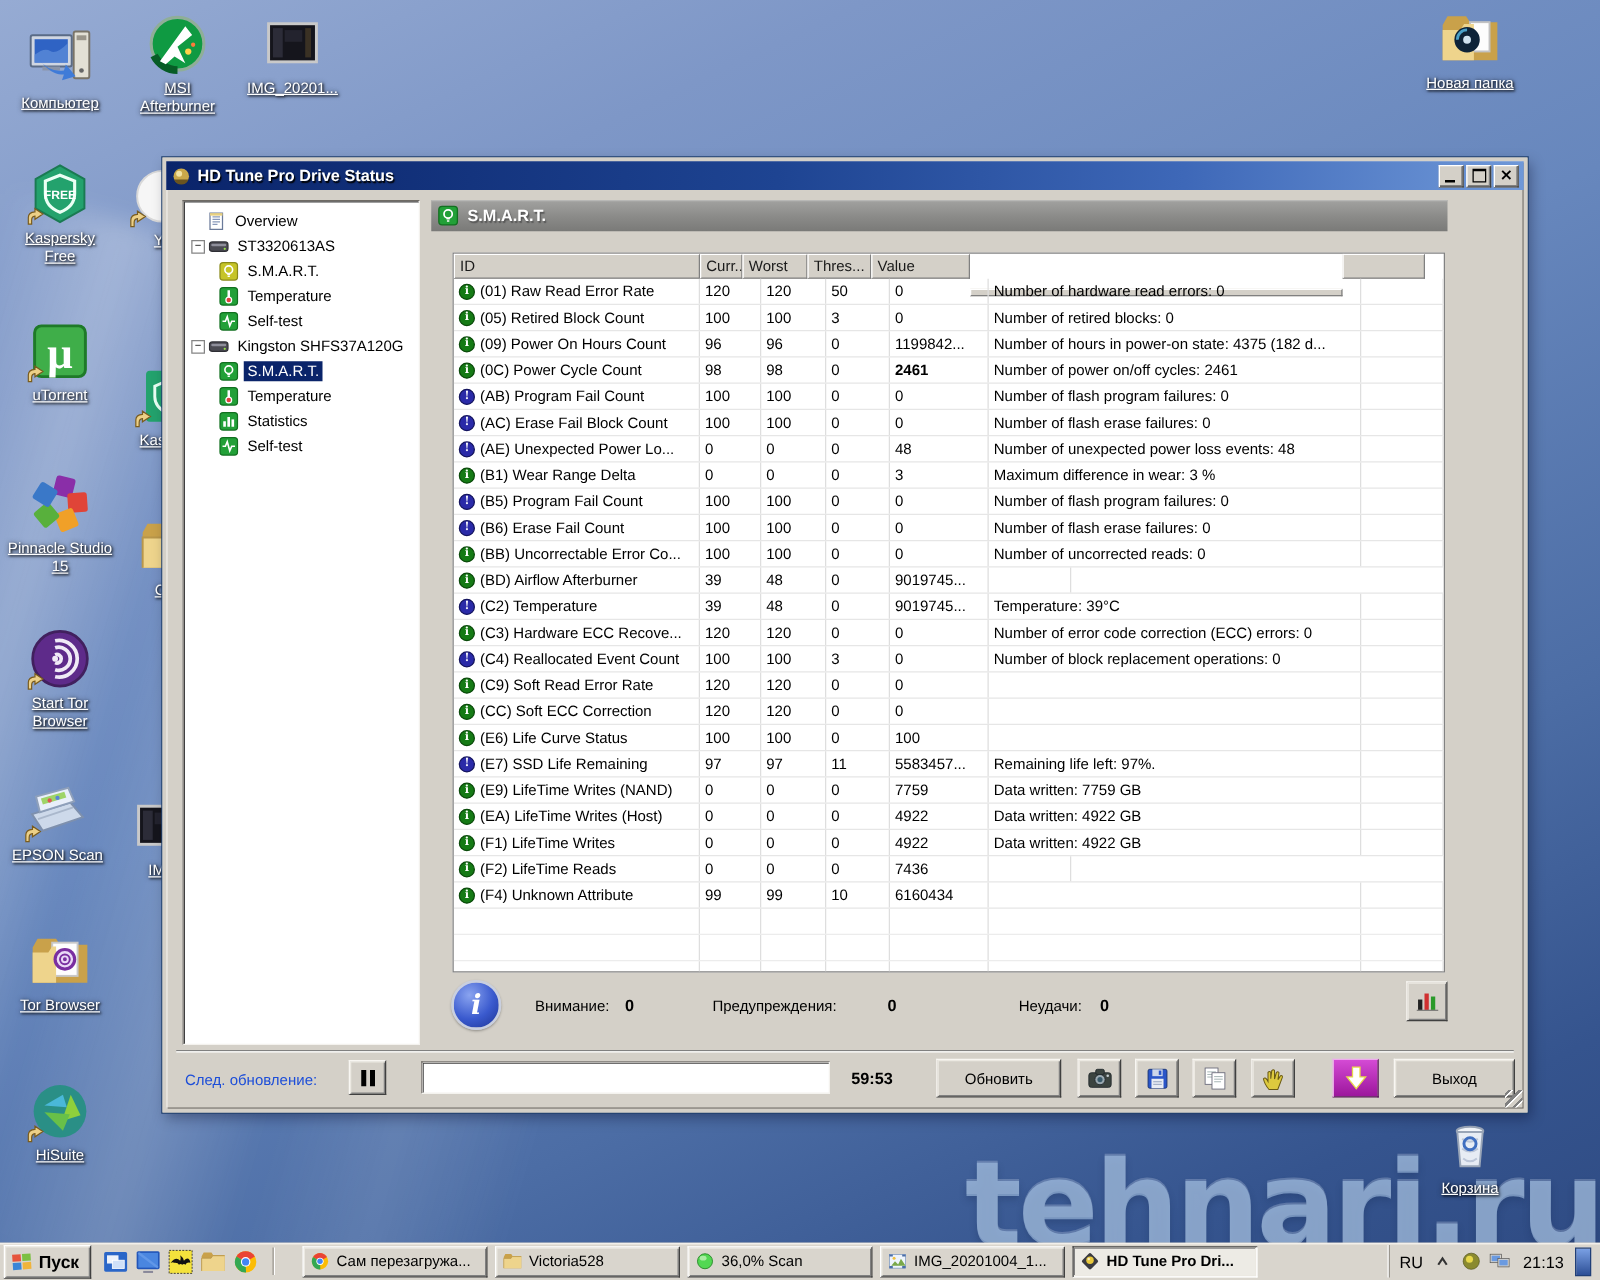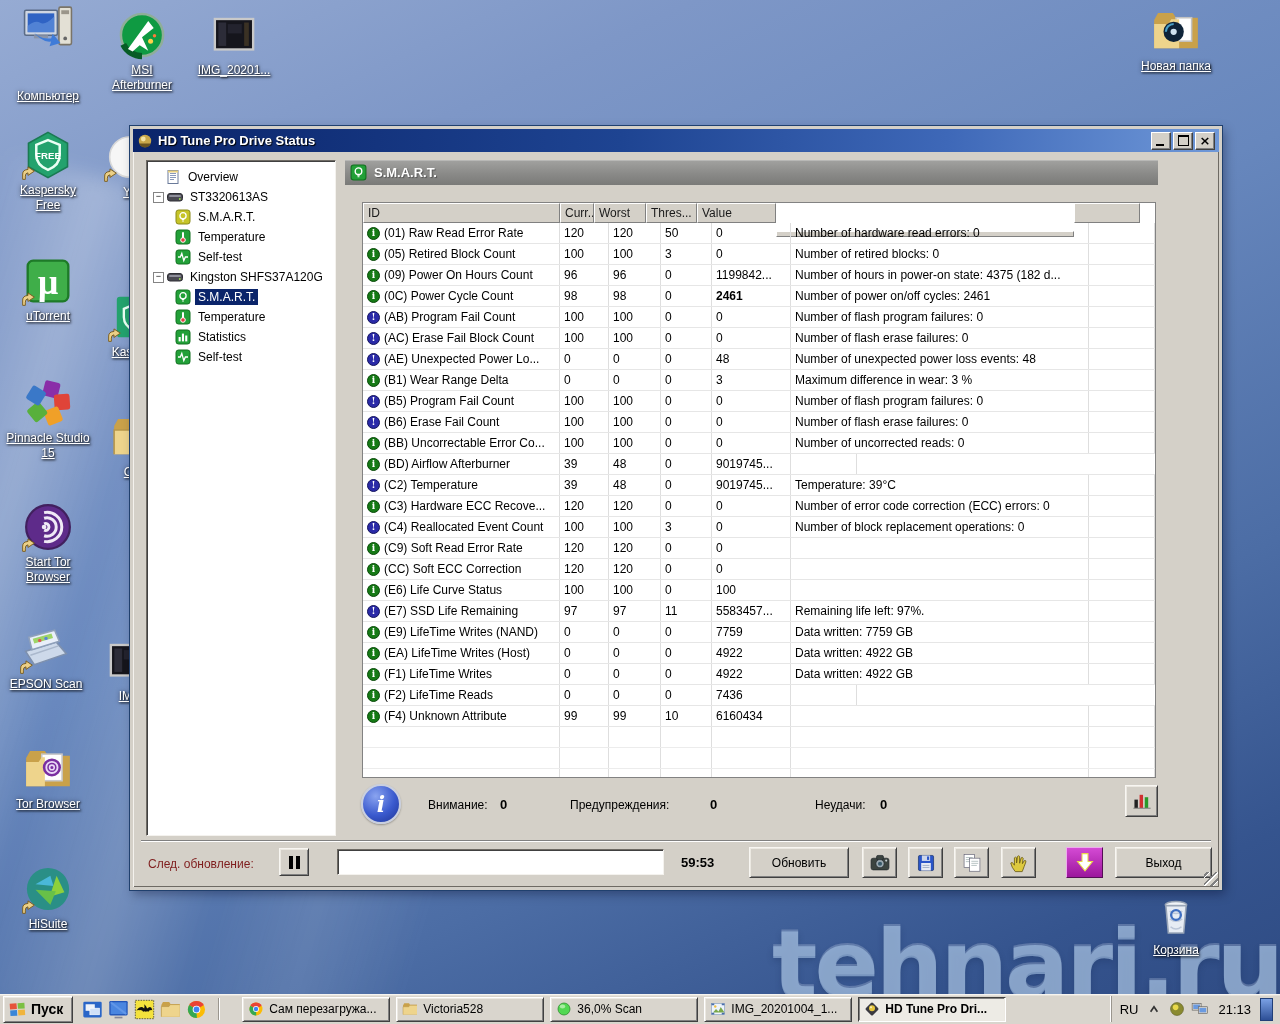--- a/index.html
+++ b/index.html
@@ -66,21 +66,21 @@
   .sr-label{position:absolute;font-size:12px;color:#000;}
   .sr-value{position:absolute;font-size:13px;font-weight:bold;color:#000;}
   .separator{position:absolute;left:8px;right:8px;top:711px;height:0;border-top:1px solid #808080;border-bottom:1px solid #fff;}
   
   .btn{position:absolute;background:#d4d0c8;border:1px solid;border-color:#f8f6f2 #404040 #404040 #f8f6f2;
     box-shadow:inset 1px 1px 0 #ece9e2,inset -1px -1px 0 #808080;display:flex;align-items:center;justify-content:center;font-size:12px;color:#000;box-sizing:border-box;}
   .btn svg{width:22px;height:22px;}
   #chart-btn{left:992px;top:656px;width:33px;height:32px;}
   #pause-btn{left:146px;top:719px;width:30px;height:28px;gap:3px;}
   .pbar{width:4px;height:13px;background:#000;}
-  .bb-label{position:absolute;left:15px;top:728px;font-size:12px;color:#7f1d1d;}
+  .bb-label{position:absolute;left:15px;top:728px;font-size:12px;color:#1d4ed8;}
   .progress{position:absolute;left:204px;top:720px;width:327px;height:26px;background:#fff;border:1px solid;border-color:#6e6a64 #f4f2ee #f4f2ee #6e6a64;box-shadow:inset 1px 1px 0 #404040;box-sizing:border-box;}
   #timer{position:absolute;left:548px;top:726px;font-weight:bold;font-size:13px;color:#000;}
   #refresh-btn{left:616px;top:718px;width:100px;height:31px;}
   .ibtn{width:35px;height:31px;top:718px;}
   #camera-btn{left:729px;} #save-btn{left:775px;} #copy-btn{left:821px;} #hand-btn{left:868px;}
   #download-btn{left:933px;top:718px;width:37px;height:31px;background:linear-gradient(180deg,#d44ad4,#9c169c);border-color:#eeaaee #540e54 #540e54 #eeaaee;box-shadow:none;}
   #download-btn svg{width:24px;height:24px;}
   #exit-btn{left:982px;top:718px;width:97px;height:31px;}
   .grip{position:absolute;right:1px;bottom:1px;width:14px;height:14px;
     background:repeating-linear-gradient(-45deg,transparent 0 3px,#fff 3px 4px,#808080 4px 6px);}
@@ -106,21 +106,21 @@
   .clock{font-size:13px;color:#000;margin:0 2px;}
   .edge{width:13px;height:23px;background:linear-gradient(180deg,#7aa0e4,#35遇5fb0 70%,#2d4f96);background:linear-gradient(180deg,#7aa0e4,#2d4f96);border:1px solid #203f78;box-sizing:border-box;}
 </style>
 </head>
 <body>
 
 <div id="desktop">
   <div id="streaks"></div>
   <div id="watermark">tehnari.ru</div>
   <div id="desktop-icons">
-      <div class="dicon" style="left: 6px; top: 4px; gap: 32px;">
+      <div class="dicon" style="left: 6px; top: 22px;">
         <div class="dicon-img">
           <svg xmlns="http://www.w3.org/2000/svg" viewBox="0 0 32 32">
             <rect x="1" y="4" width="21" height="16" rx="1" fill="#cfd6e2" stroke="#5a6b86"></rect>
             <rect x="3" y="6" width="17" height="12" fill="#2f63c4"></rect>
             <path d="M3 14 q5 -4 8 -2 t9 -4 v10 h-17z" fill="#5a8ad8" opacity=".8"></path>
             <rect x="7" y="20" width="9" height="2" fill="#8a94a8"></rect>
             <rect x="23" y="2" width="8" height="24" rx="1" fill="#e3e0d5" stroke="#7a7468"></rect>
             <rect x="24.5" y="4" width="5" height="2.5" fill="#9a958a"></rect>
             <circle cx="27" cy="22" r="1.2" fill="#666"></circle>
             <path d="M5 16 q7 9 13 8 l-1 3 7 -2 -5 -6 -1 3 q-8 1 -13 -6z" fill="#3f7bd8"></path>

